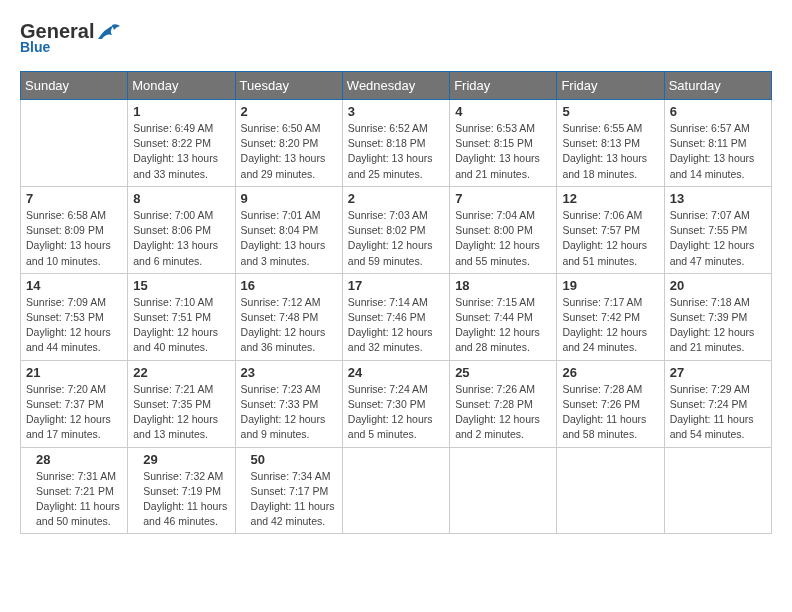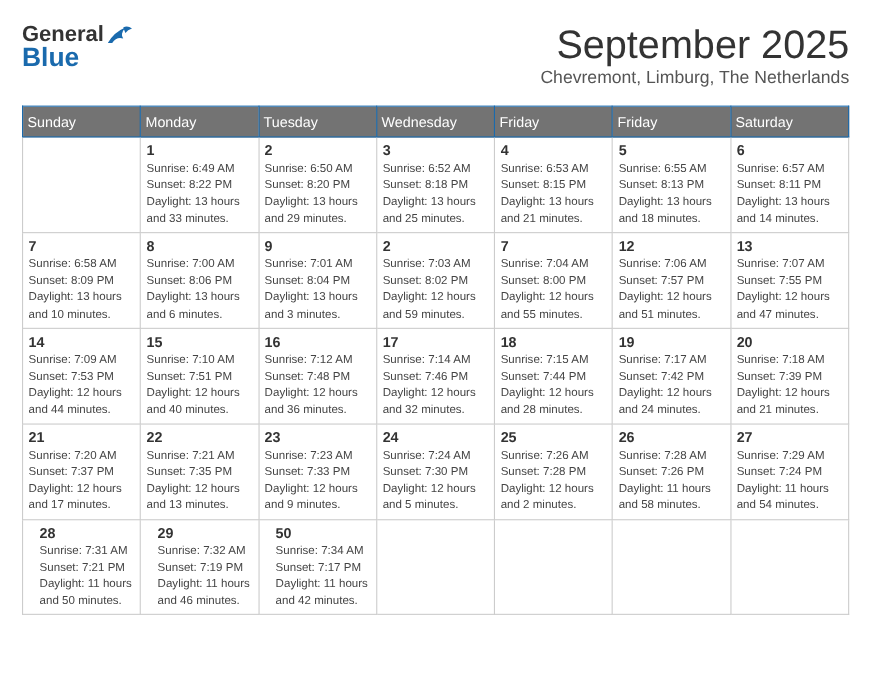--- a/index.html
+++ b/index.html
@@ -100,25 +100,21 @@
   <div class="logo">
     <div class="logo-text">
       <div class="logo-text-wrap" style="display:flex;align-items:center;">
         <span class="logo-general">General</span>
         <svg class="logo-bird" viewBox="0 0 28 22" xmlns="http://www.w3.org/2000/svg">
           <path d="M4 18 Q10 8 20 4 Q15 10 18 14 Q12 12 8 18Z" fill="#1a6aad"></path>
           <path d="M18 4 Q22 2 26 5 Q22 6 20 9Z" fill="#1a6aad"></path>
         </svg>
       </div>
     </div>
-    <span class="logo-blue" style="margin-top:-4px;margin-left:0;font-size:24px;font-weight:bold;">Blue</span>
-  </div>
-  <div class="title-block">
-    <div class="cal-title">September 2025</div>
-    <div class="cal-subtitle">Chevremont, Limburg, The Netherlands</div>
+    <span class="logo-blue" style="margin-top:-4px;margin-left:0;font-size:14px;font-weight:bold;">Blue</span>
   </div>
 </div>
 
 <table>
   <thead>
     <tr>
     <th>Sunday</th>
         <th>Monday</th>
         <th>Tuesday</th>
         <th>Wednesday</th>

